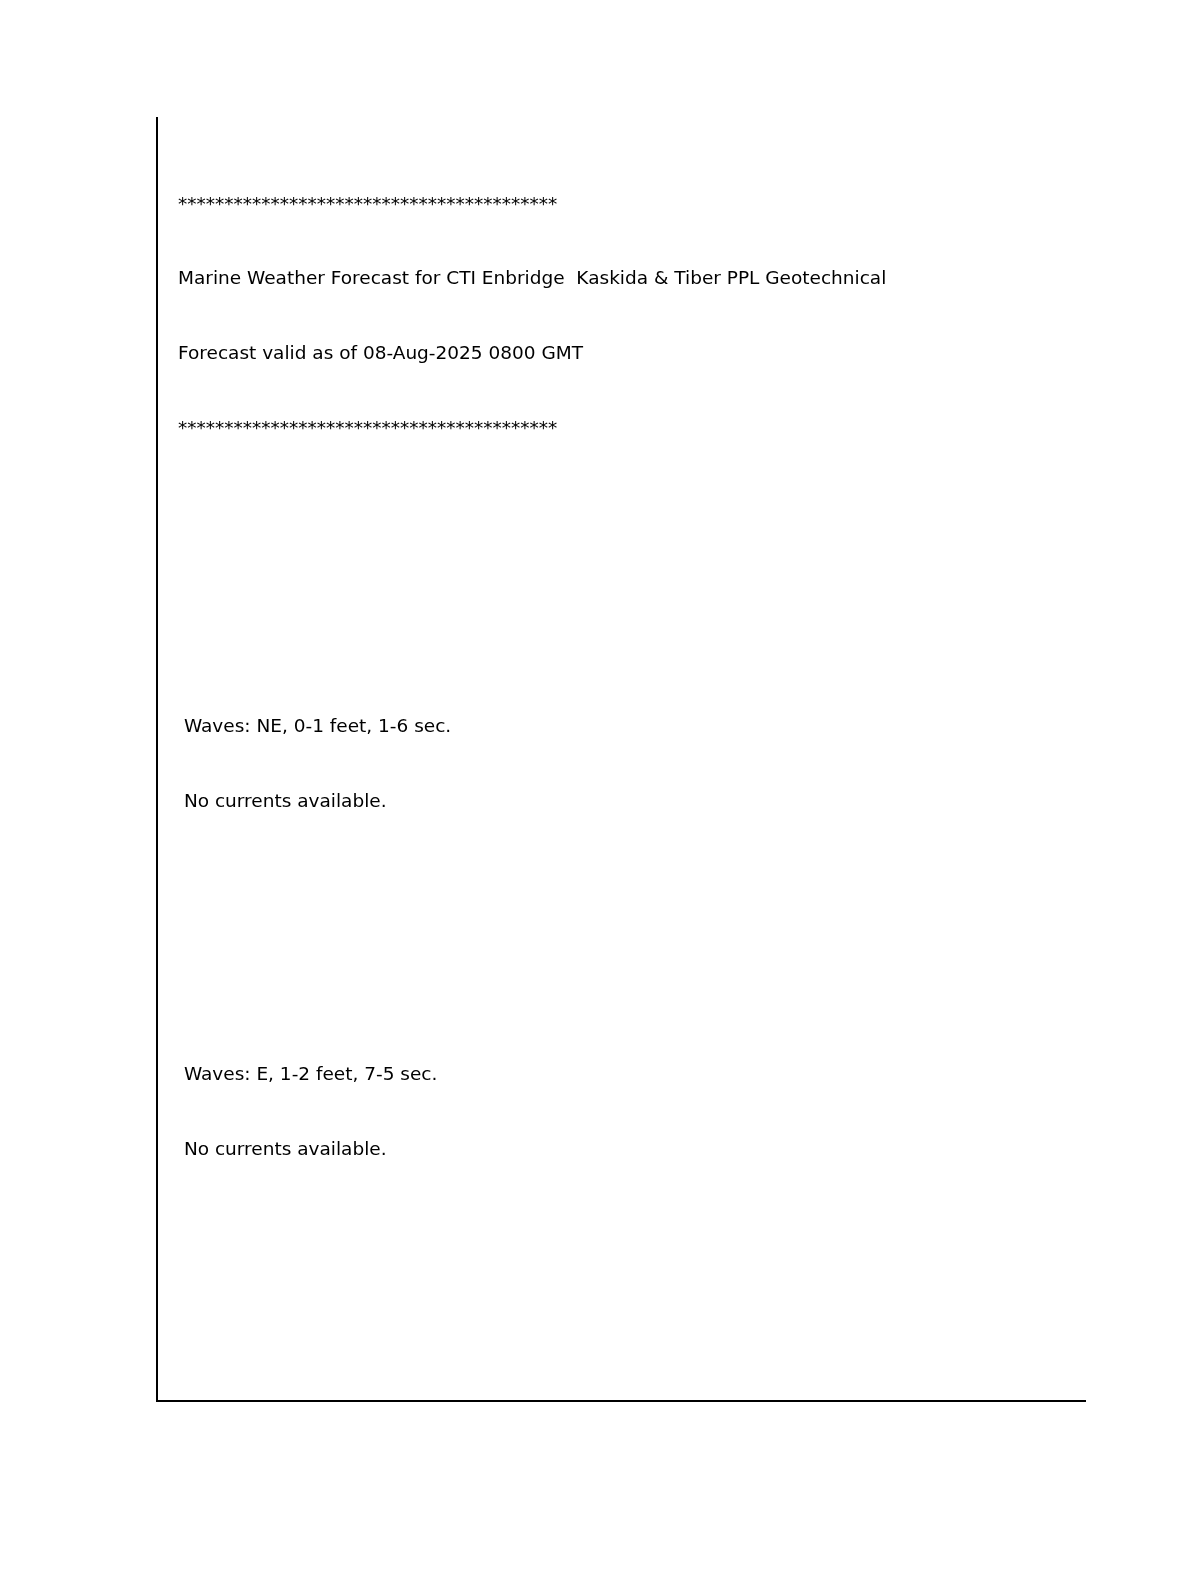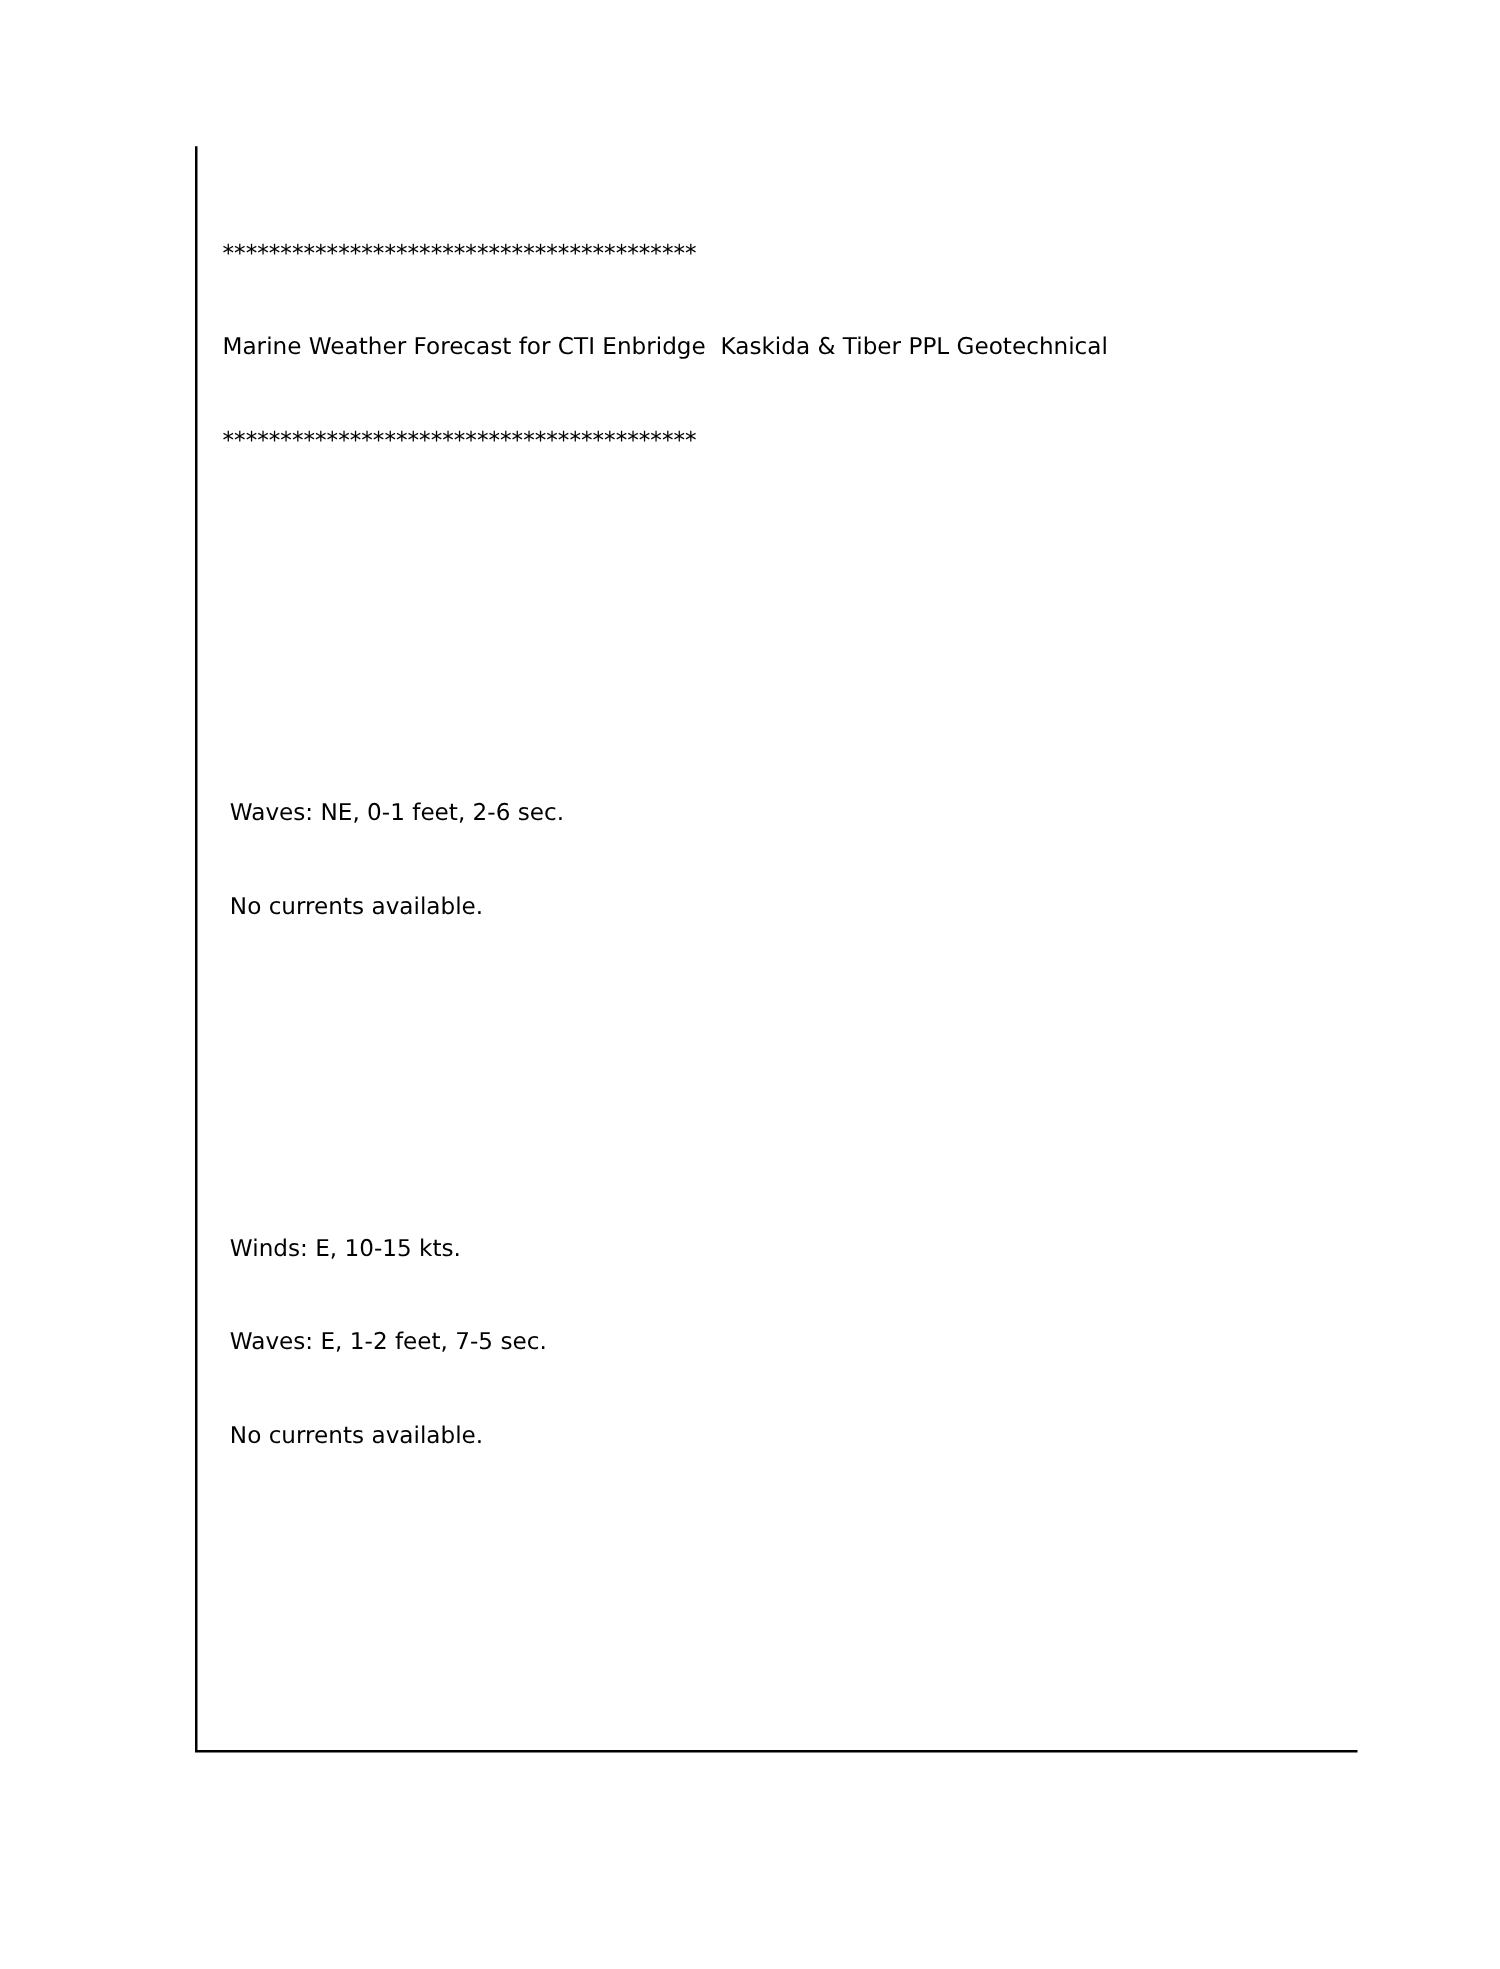--- a/index.html
+++ b/index.html
@@ -50,32 +50,32 @@
 
 <div class="page">
 
   <div class="quote-border"></div>
   <div class="bottom-rule"></div>
 
   <div class="content">
 
     <div class="line">*****************************************</div>
     <div class="line">Marine Weather Forecast for CTI Enbridge  Kaskida &amp; Tiber PPL Geotechnical</div>
+    <div class="line">Forecast valid as of 08-Aug-2025 0800 GMT</div>
     <div class="line">*****************************************</div>
     <div class="line"></div>
 
     <div>
       <div class="line"></div>
-      <div class="line"> Waves: NE, 0-1 feet, 2-6 sec.</div>
+      <div class="line"> Waves: NE, 0-1 feet, 1-6 sec.</div>
       <div class="line"> No currents available.</div>
     </div>
 
     <div>
       <div class="line"></div>
-      <div class="line"> Winds: E, 10-15 kts.</div>
       <div class="line"> Waves: E, 1-2 feet, 7-5 sec.</div>
       <div class="line"> No currents available.</div>
     </div>
 
     
 
     
 
     
 

